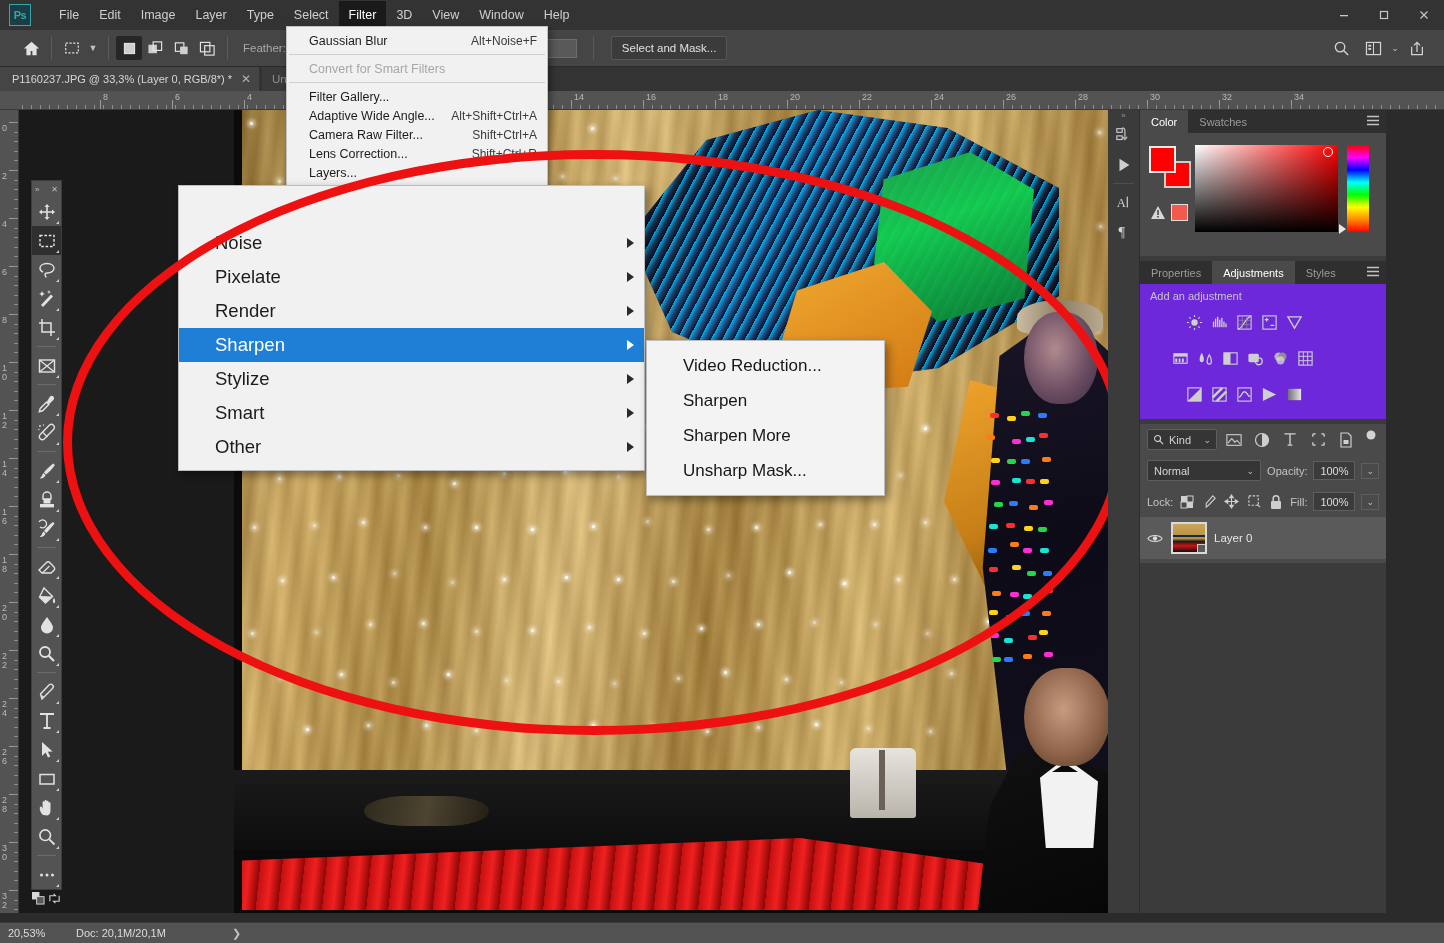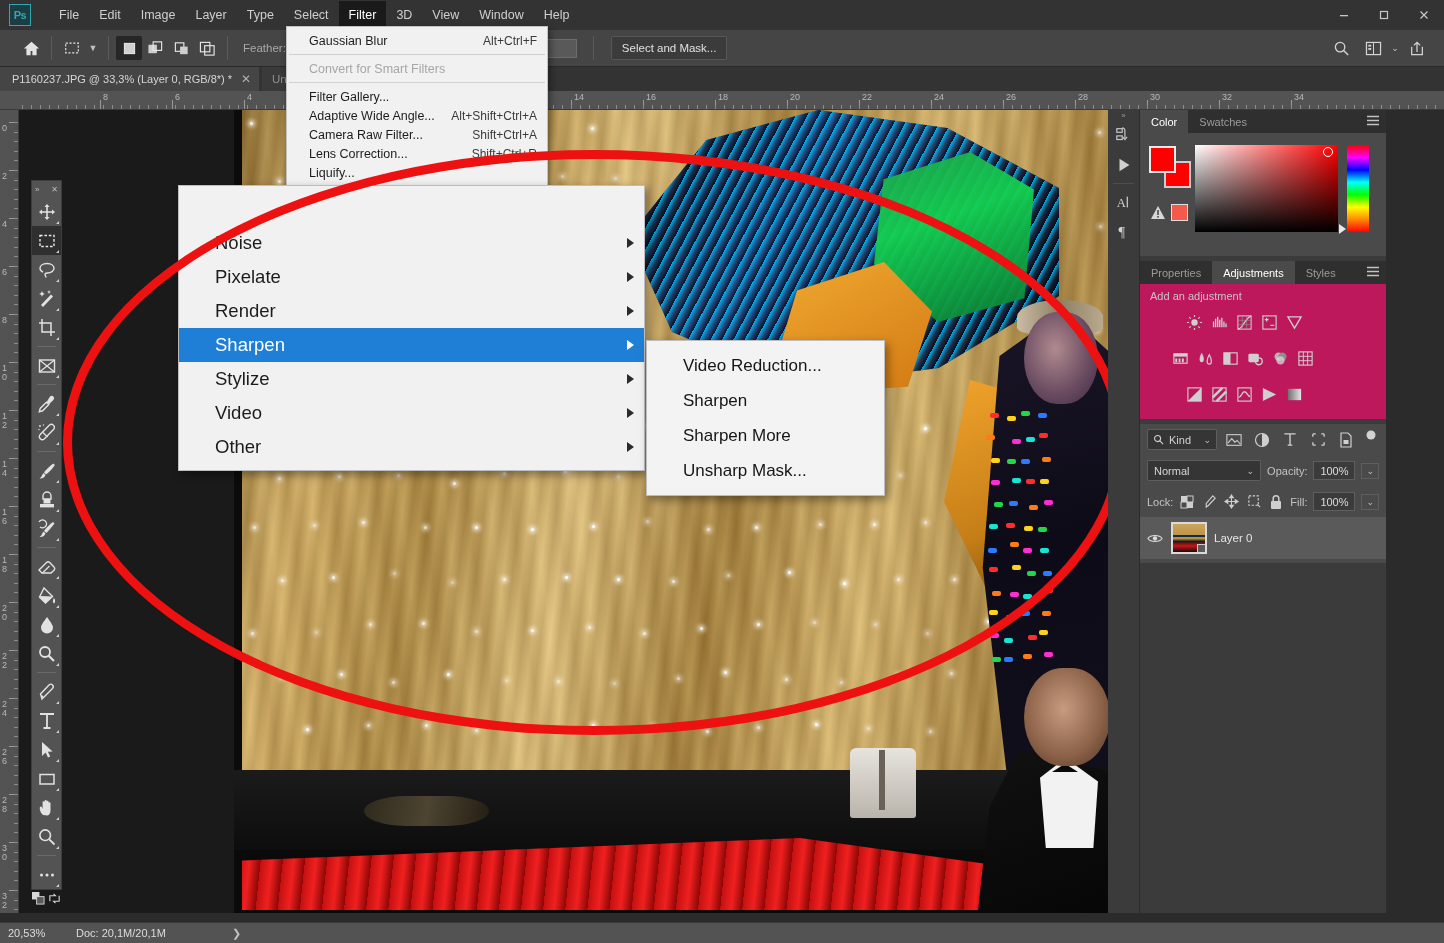--- a/index.html
+++ b/index.html
@@ -1084,21 +1084,21 @@
             <div class="sw-bg"></div>
             <div class="sw-fg"></div>
           </div>
         </div>
       </div>
   </div>
 
   <div class="dropdown" id="filtermenu">
       <div class="mrow">
         <span>Gaussian Blur</span>
-        <span class="accel">Alt+Ctrl+F</span>
+        <span class="accel">Alt+Noise+F</span>
       </div>
       <div class="msep"></div>
       <div class="mrow dim">
         <span>Convert for Smart Filters</span>
       </div>
       <div class="msep"></div>
       <div class="mrow">
         <span>Filter Gallery...</span>
       </div>
       <div class="mrow">
@@ -1107,21 +1107,21 @@
       </div>
       <div class="mrow">
         <span>Camera Raw Filter...</span>
         <span class="accel">Shift+Ctrl+A</span>
       </div>
       <div class="mrow">
         <span>Lens Correction...</span>
         <span class="accel">Shift+Ctrl+R</span>
       </div>
       <div class="mrow">
-        <span>Liquify...</span>
+        <span>Layers...</span>
       </div>
       <div class="mrow dim">
         <span>Vanishi</span>
       </div>
     </div>
 
   <div class="submenu-main" id="filtersub">
       <div class="mrow big" style="visibility: hidden;">
         <span>Distort</span>
         <span class="arr"></span>
@@ -1140,21 +1140,21 @@
       </div>
       <div class="mrow big hl">
         <span>Sharpen</span>
         <span class="arr"></span>
       </div>
       <div class="mrow big">
         <span>Stylize</span>
         <span class="arr"></span>
       </div>
       <div class="mrow big">
-        <span>Video</span>
+        <span>Smart</span>
         <span class="arr"></span>
       </div>
       <div class="mrow big">
         <span>Other</span>
         <span class="arr"></span>
       </div>
     </div>
 
   <div class="submenu-sharpen" id="sharpensub">
       <div class="srow">Video Reduction...</div>
@@ -1232,21 +1232,21 @@
       <div class="ptabs">
         <div class="ptab">Properties</div>
         <div class="ptab active">Adjustments</div>
         <div class="ptab">Styles</div>
         <div class="pmenu">
           <svg width="14" height="11" viewBox="0 0 14 11">
               <path d="M1 1.5h12M1 5.5h12M1 9.5h12" stroke="#c3c3c3" stroke-width="1.3"></path>
             </svg>
         </div>
       </div>
-      <div style="background:#be185d;">
+      <div style="background:#6d28d9;">
         <div class="adj-title">Add an adjustment</div>
         <div class="adj-grid" style="padding-left:42px;">
           <div class="adj-ic">
               <svg width="17" height="17" viewBox="0 0 18 18">
                 <circle cx="9" cy="9" r="3.4" fill="#cfcfcf"></circle>
                 <g stroke="#cfcfcf" stroke-width="1.2">
                   <path d="M9 1v2.3M9 14.7V17M1 9h2.3M14.7 9H17M3.4 3.4l1.6 1.6M13 13l1.6 1.6M14.6 3.4L13 5M5 13l-1.6 1.6"></path>
                 </g>
               </svg>
             </div>

